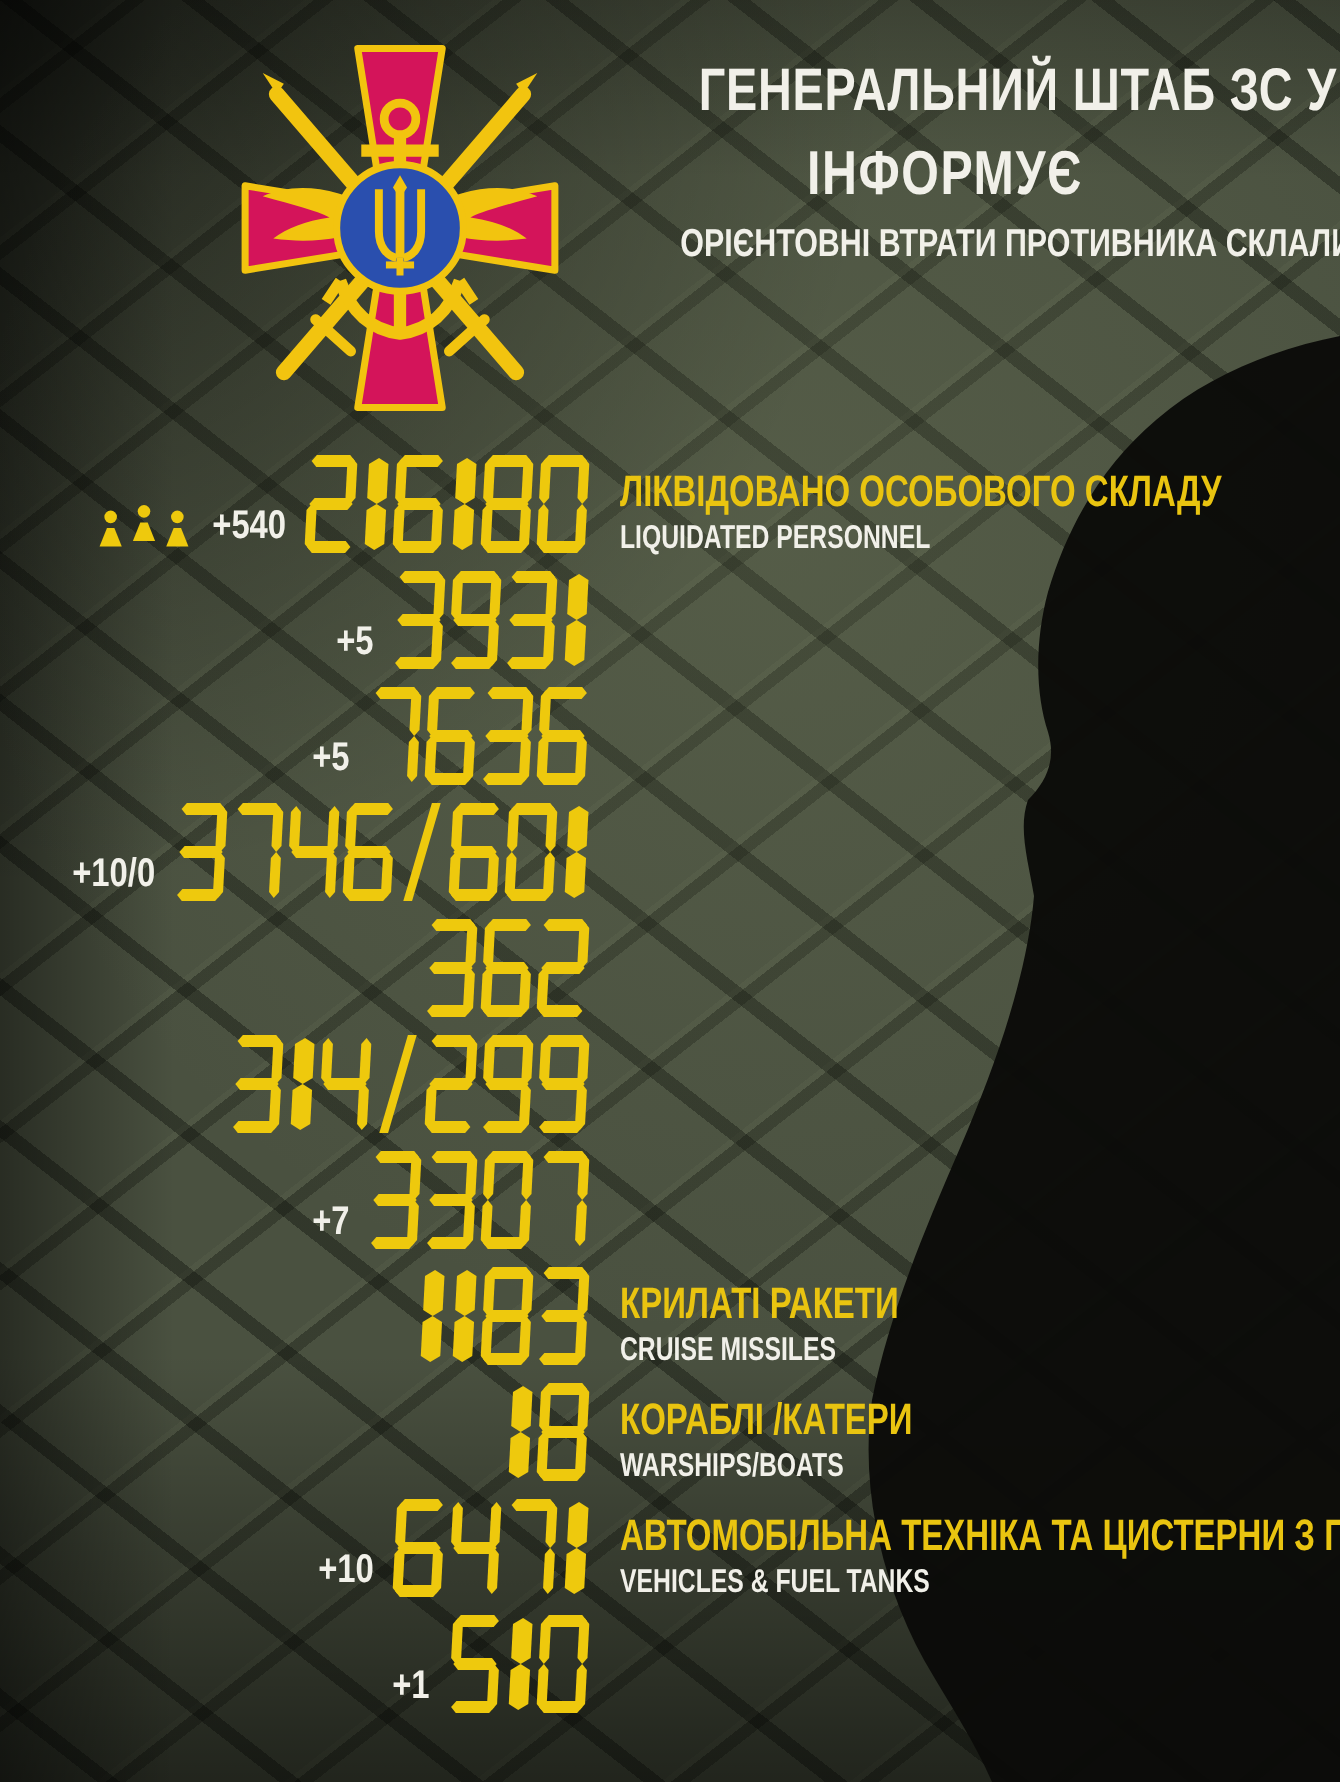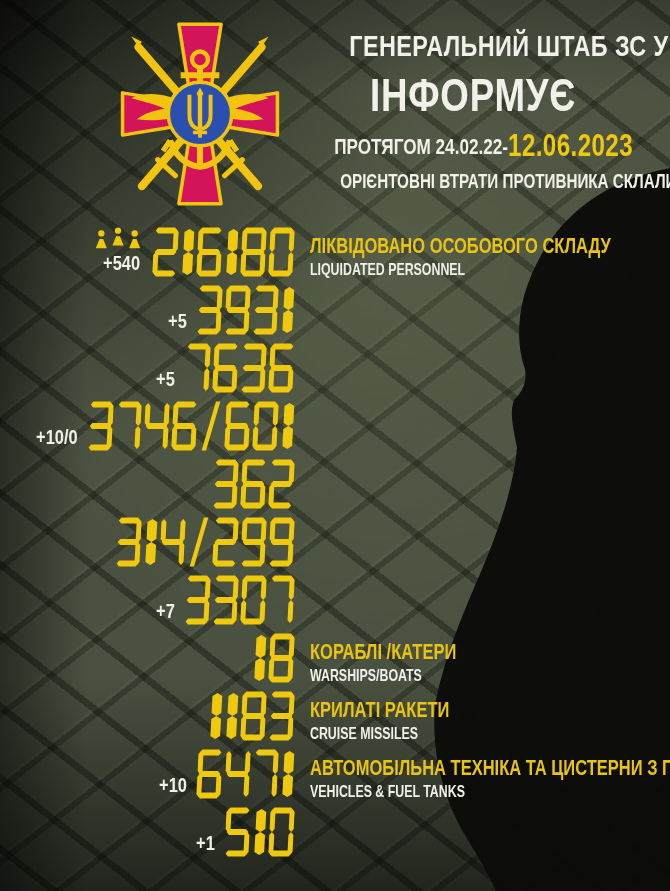--- a/index.html
+++ b/index.html
@@ -14,30 +14,30 @@
       linear-gradient(180deg, rgba(0,0,0,0.25), rgba(0,0,0,0) 10%),
       repeating-linear-gradient(38deg, rgba(0,0,0,0) 0 30px, rgba(10,13,8,0.38) 30px 37px, rgba(0,0,0,0) 37px 56px),
       repeating-linear-gradient(-38deg, rgba(0,0,0,0) 0 26px, rgba(14,17,10,0.30) 26px 32px, rgba(160,170,130,0.06) 32px 35px, rgba(0,0,0,0) 35px 58px),
       #4a5140;
   }
   .silhouette{position:absolute;top:0;left:0;width:670px;height:891px;pointer-events:none;}
   .emblem{position:absolute;left:112px;top:16px;width:176px;height:196px;}
   .header{position:absolute;left:292px;top:30px;width:362px;text-align:center;color:#f1f0e9;}
   .cond{display:inline-block;white-space:nowrap;transform:scaleX(0.78);transform-origin:50% 50%;}
   .title{font-size:30px;font-weight:bold;letter-spacing:0.5px;line-height:1.05;}
-  .subtitle{font-size:47px;font-weight:bold;margin-top:9px;line-height:1.0;letter-spacing:1px;}
+  .subtitle{font-size:31px;font-weight:bold;margin-top:9px;line-height:1.0;letter-spacing:1px;}
   .period{margin-top:12px;line-height:1.0;}
   .period .pfx{font-size:22px;font-weight:bold;color:#f1f0e9;vertical-align:2px;}
   .period .date{font-size:31px;font-weight:bold;color:#eec90d;letter-spacing:0.5px;}
   .note{font-size:19.5px;font-weight:bold;margin-top:9px;color:#f1f0e9;}
   .stats{position:absolute;left:12px;top:227px;width:650px;}
   .stat-row{display:flex;align-items:flex-end;margin-bottom:8px;}
   .numwrap{width:282px;display:flex;justify-content:flex-end;align-items:flex-end;gap:10px;flex:none;}
   .delta{color:#f1f0e9;font-weight:bold;font-size:20px;padding-bottom:1px;white-space:nowrap;transform:scaleX(0.82);transform-origin:100% 100%;}
-  .delta-stack{display:flex;flex-direction:column;align-items:center;gap:1px;padding-bottom:1px;}
+  .delta-stack{display:flex;flex-direction:row;align-items:center;gap:1px;padding-bottom:1px;}
   .num{display:flex;gap:3px;transform:skewX(-3deg);}
   .num svg{display:block;}
   .labels{display:flex;flex-direction:column;justify-content:flex-end;padding-left:16px;min-width:0;}
   .ua{color:#e9c410;font-weight:bold;font-size:22px;line-height:1.0;white-space:nowrap;transform:scaleX(0.75);transform-origin:0 100%;}
   .en{color:#f1f0e9;font-weight:bold;font-size:16.5px;line-height:1.0;margin-top:4px;white-space:nowrap;transform:scaleX(0.75);transform-origin:0 100%;}
 </style>
 </head>
 <body>
 
 <div class="poster">
@@ -84,23 +84,20 @@
       <line x1="100" y1="86" x2="100" y2="127" stroke-width="5"></line>
       <path d="M92,131 H108" stroke-width="4"></path>
       <line x1="100" y1="127" x2="100" y2="137" stroke-width="4"></line>
     </g>
     <polygon points="100,80 104,87 100,93 96,87" fill="#f2c40f"></polygon>
   </svg>
 
   <div class="header">
     <div class="title"><span class="cond">ГЕНЕРАЛЬНИЙ ШТАБ ЗС УКРАЇНИ</span></div>
     <div class="subtitle"><span class="cond">ІНФОРМУЄ</span></div>
-    <div class="period">
-      <span class="cond"><span class="pfx">ПРОТЯГОМ 24.02.22-</span><span class="date">12.06.2023</span></span>
-    </div>
     <div class="note"><span class="cond">ОРІЄНТОВНІ ВТРАТИ ПРОТИВНИКА СКЛАЛИ:</span></div>
   </div>
 
   <div class="stats" id="stats">
       <div class="stat-row">
         <div class="numwrap">
           <div class="delta-stack">
             <svg width="50" height="24" viewBox="0 0 54 24">
               <circle cx="9" cy="6" r="3.4" fill="#eec90d"></circle>
               <polygon fill="#eec90d" points="3,22 7,12 11,12 15,22"></polygon>
@@ -402,72 +399,72 @@
           </div>
         </div>
       </div>
       <div class="stat-row">
         <div class="numwrap">
           <div class="num">
             <svg width="13" height="50" viewBox="44 0 16 100" preserveAspectRatio="none">
               <polygon fill="#eec90d" points="53,4 59,10 59,44 53,50 47,44 47,10"></polygon>
               <polygon fill="#eec90d" points="53,50 59,56 59,90 53,96 47,90 47,56"></polygon>
             </svg>
+            <svg width="13" height="50" viewBox="44 0 16 100" preserveAspectRatio="none">
+              <polygon fill="#eec90d" points="53,4 59,10 59,44 53,50 47,44 47,10"></polygon>
+              <polygon fill="#eec90d" points="53,50 59,56 59,90 53,96 47,90 47,56"></polygon>
+            </svg>
+            <svg width="25" height="50" viewBox="0 0 60 100" preserveAspectRatio="none">
+              <polygon fill="#eec90d" points="4,7 10,1 50,1 56,7 50,13 10,13"></polygon>
+              <polygon fill="#eec90d" points="53,4 59,10 59,44 53,50 47,44 47,10"></polygon>
+              <polygon fill="#eec90d" points="53,50 59,56 59,90 53,96 47,90 47,56"></polygon>
+              <polygon fill="#eec90d" points="4,93 10,87 50,87 56,93 50,99 10,99"></polygon>
+              <polygon fill="#eec90d" points="7,50 13,56 13,90 7,96 1,90 1,56"></polygon>
+              <polygon fill="#eec90d" points="7,4 13,10 13,44 7,50 1,44 1,10"></polygon>
+              <polygon fill="#eec90d" points="4,50 10,44 50,44 56,50 50,56 10,56"></polygon>
+            </svg>
+            <svg width="25" height="50" viewBox="0 0 60 100" preserveAspectRatio="none">
+              <polygon fill="#eec90d" points="4,7 10,1 50,1 56,7 50,13 10,13"></polygon>
+              <polygon fill="#eec90d" points="53,4 59,10 59,44 53,50 47,44 47,10"></polygon>
+              <polygon fill="#eec90d" points="4,50 10,44 50,44 56,50 50,56 10,56"></polygon>
+              <polygon fill="#eec90d" points="53,50 59,56 59,90 53,96 47,90 47,56"></polygon>
+              <polygon fill="#eec90d" points="4,93 10,87 50,87 56,93 50,99 10,99"></polygon>
+            </svg>
+          </div>
+        </div>
+        <div class="labels">
+          <div class="ua">КРИЛАТІ РАКЕТИ</div>
+          <div class="en">CRUISE MISSILES</div>
+        </div>
+      </div>
+      <div class="stat-row">
+        <div class="numwrap">
+          <div class="num">
+            <svg width="13" height="50" viewBox="44 0 16 100" preserveAspectRatio="none">
+              <polygon fill="#eec90d" points="53,4 59,10 59,44 53,50 47,44 47,10"></polygon>
+              <polygon fill="#eec90d" points="53,50 59,56 59,90 53,96 47,90 47,56"></polygon>
+            </svg>
             <svg width="25" height="50" viewBox="0 0 60 100" preserveAspectRatio="none">
               <polygon fill="#eec90d" points="4,7 10,1 50,1 56,7 50,13 10,13"></polygon>
               <polygon fill="#eec90d" points="53,4 59,10 59,44 53,50 47,44 47,10"></polygon>
               <polygon fill="#eec90d" points="53,50 59,56 59,90 53,96 47,90 47,56"></polygon>
               <polygon fill="#eec90d" points="4,93 10,87 50,87 56,93 50,99 10,99"></polygon>
               <polygon fill="#eec90d" points="7,50 13,56 13,90 7,96 1,90 1,56"></polygon>
               <polygon fill="#eec90d" points="7,4 13,10 13,44 7,50 1,44 1,10"></polygon>
               <polygon fill="#eec90d" points="4,50 10,44 50,44 56,50 50,56 10,56"></polygon>
             </svg>
           </div>
         </div>
         <div class="labels">
           <div class="ua">КОРАБЛІ /КАТЕРИ</div>
           <div class="en">WARSHIPS/BOATS</div>
         </div>
       </div>
       <div class="stat-row">
         <div class="numwrap">
-          <div class="num">
-            <svg width="13" height="50" viewBox="44 0 16 100" preserveAspectRatio="none">
-              <polygon fill="#eec90d" points="53,4 59,10 59,44 53,50 47,44 47,10"></polygon>
-              <polygon fill="#eec90d" points="53,50 59,56 59,90 53,96 47,90 47,56"></polygon>
-            </svg>
-            <svg width="13" height="50" viewBox="44 0 16 100" preserveAspectRatio="none">
-              <polygon fill="#eec90d" points="53,4 59,10 59,44 53,50 47,44 47,10"></polygon>
-              <polygon fill="#eec90d" points="53,50 59,56 59,90 53,96 47,90 47,56"></polygon>
-            </svg>
-            <svg width="25" height="50" viewBox="0 0 60 100" preserveAspectRatio="none">
-              <polygon fill="#eec90d" points="4,7 10,1 50,1 56,7 50,13 10,13"></polygon>
-              <polygon fill="#eec90d" points="53,4 59,10 59,44 53,50 47,44 47,10"></polygon>
-              <polygon fill="#eec90d" points="53,50 59,56 59,90 53,96 47,90 47,56"></polygon>
-              <polygon fill="#eec90d" points="4,93 10,87 50,87 56,93 50,99 10,99"></polygon>
-              <polygon fill="#eec90d" points="7,50 13,56 13,90 7,96 1,90 1,56"></polygon>
-              <polygon fill="#eec90d" points="7,4 13,10 13,44 7,50 1,44 1,10"></polygon>
-              <polygon fill="#eec90d" points="4,50 10,44 50,44 56,50 50,56 10,56"></polygon>
-            </svg>
-            <svg width="25" height="50" viewBox="0 0 60 100" preserveAspectRatio="none">
-              <polygon fill="#eec90d" points="4,7 10,1 50,1 56,7 50,13 10,13"></polygon>
-              <polygon fill="#eec90d" points="53,4 59,10 59,44 53,50 47,44 47,10"></polygon>
-              <polygon fill="#eec90d" points="4,50 10,44 50,44 56,50 50,56 10,56"></polygon>
-              <polygon fill="#eec90d" points="53,50 59,56 59,90 53,96 47,90 47,56"></polygon>
-              <polygon fill="#eec90d" points="4,93 10,87 50,87 56,93 50,99 10,99"></polygon>
-            </svg>
-          </div>
-        </div>
-        <div class="labels">
-          <div class="ua">КРИЛАТІ РАКЕТИ</div>
-          <div class="en">CRUISE MISSILES</div>
-        </div>
-      </div>
-      <div class="stat-row">
-        <div class="numwrap">
           <div class="delta-stack">
             <div class="delta">+10</div>
           </div>
           <div class="num">
             <svg width="25" height="50" viewBox="0 0 60 100" preserveAspectRatio="none">
               <polygon fill="#eec90d" points="4,7 10,1 50,1 56,7 50,13 10,13"></polygon>
               <polygon fill="#eec90d" points="7,4 13,10 13,44 7,50 1,44 1,10"></polygon>
               <polygon fill="#eec90d" points="4,50 10,44 50,44 56,50 50,56 10,56"></polygon>
               <polygon fill="#eec90d" points="7,50 13,56 13,90 7,96 1,90 1,56"></polygon>
               <polygon fill="#eec90d" points="4,93 10,87 50,87 56,93 50,99 10,99"></polygon>

